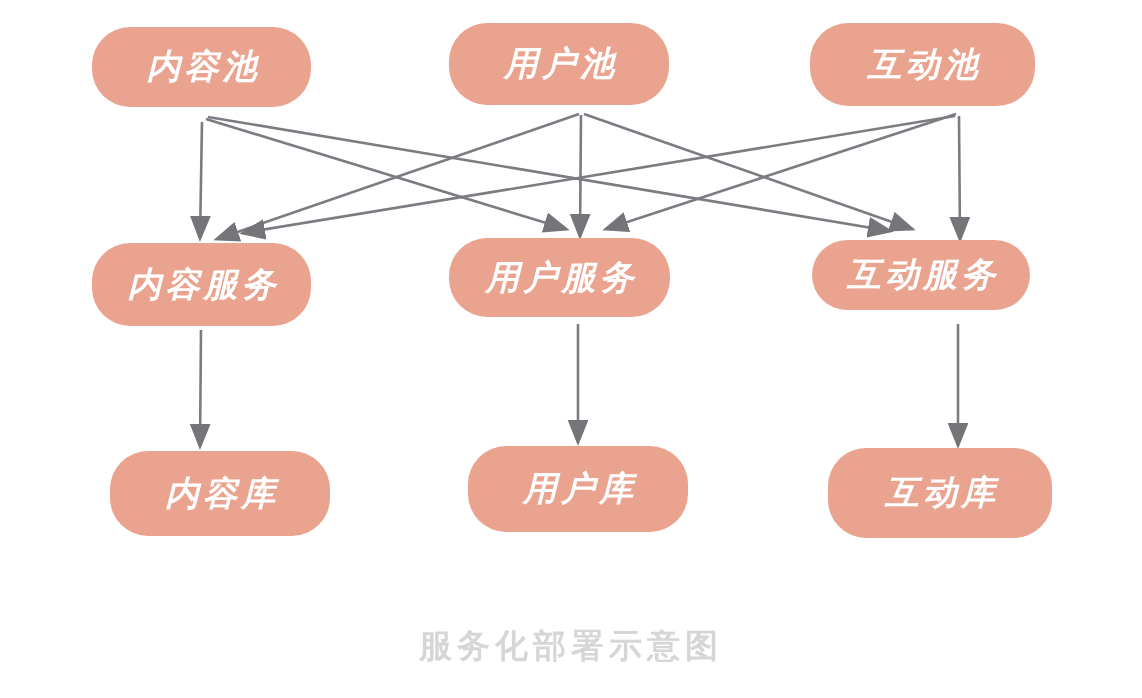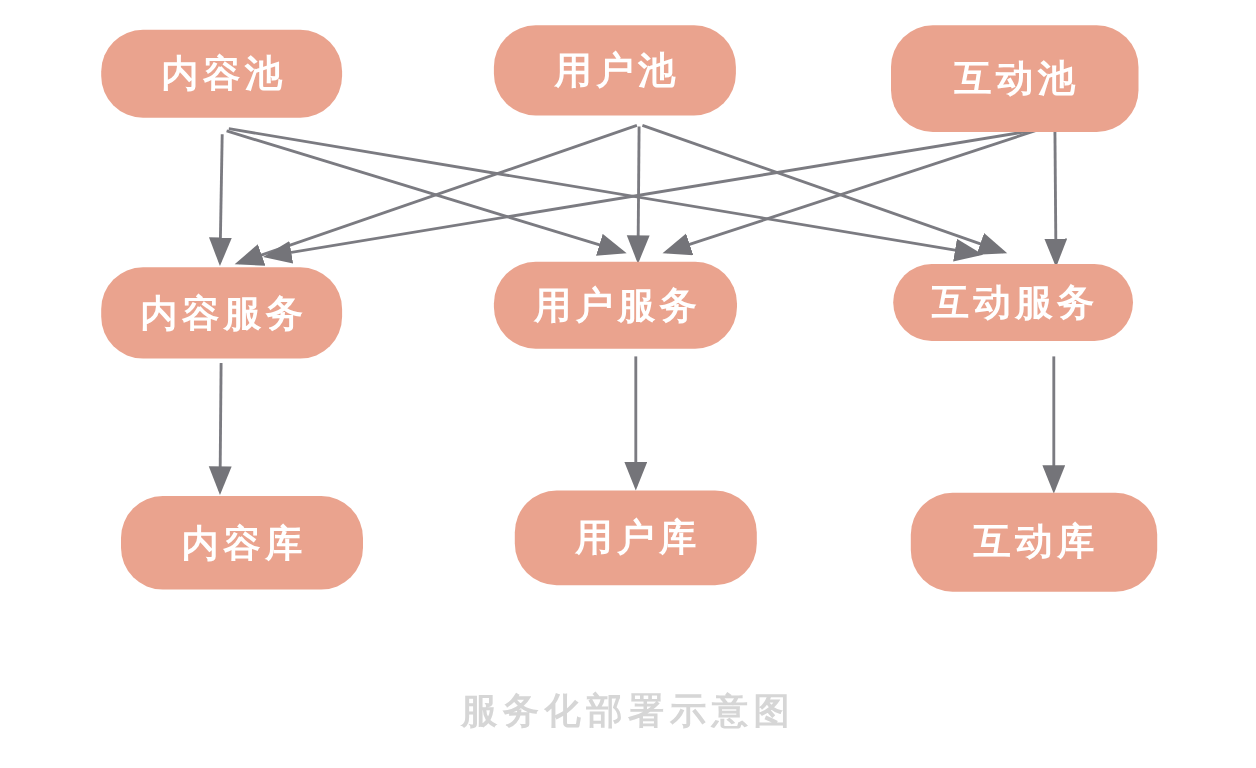--- a/index.html
+++ b/index.html
@@ -29,25 +29,26 @@
     background: #EAA38E;
     color: #ffffff;
     display: flex;
     align-items: center;
     justify-content: center;
     font-size: 34px;
     font-weight: bold;
     letter-spacing: 4px;
     text-indent: 4px;
     user-select: none;
+    font-style: italic;
   }
   
   .n-content-pool        { left: 92px;  top: 27px;  width: 219px; height: 80px; }
   .n-user-pool           { left: 449px; top: 23px;  width: 220px; height: 82px; text-align: right; }
-  .n-interaction-pool    { left: 810px; top: 23px;  width: 225px; height: 97px; }
+  .n-interaction-pool    { left: 810px; top: 23px;  width: 225px; height: 83px; }
   
   .n-content-service     { left: 92px;  top: 243px; width: 219px; height: 83px; text-align: center; }
   .n-user-service        { left: 449px; top: 238px; width: 221px; height: 79px; }
   .n-interaction-service { left: 812px; top: 240px; width: 218px; height: 70px; }
   
   .n-content-db          { left: 110px; top: 451px; width: 220px; height: 85px; justify-content: center; }
   .n-user-db             { left: 468px; top: 446px; width: 220px; height: 86px; }
   .n-interaction-db      { left: 828px; top: 448px; width: 224px; height: 90px; }
 
   .caption {

